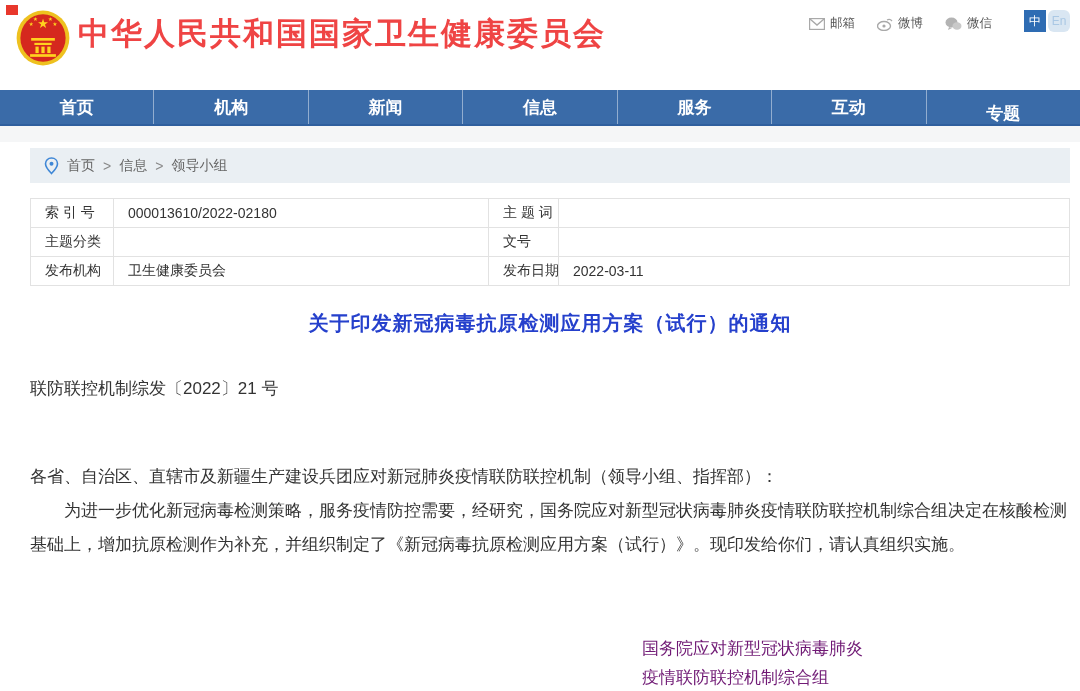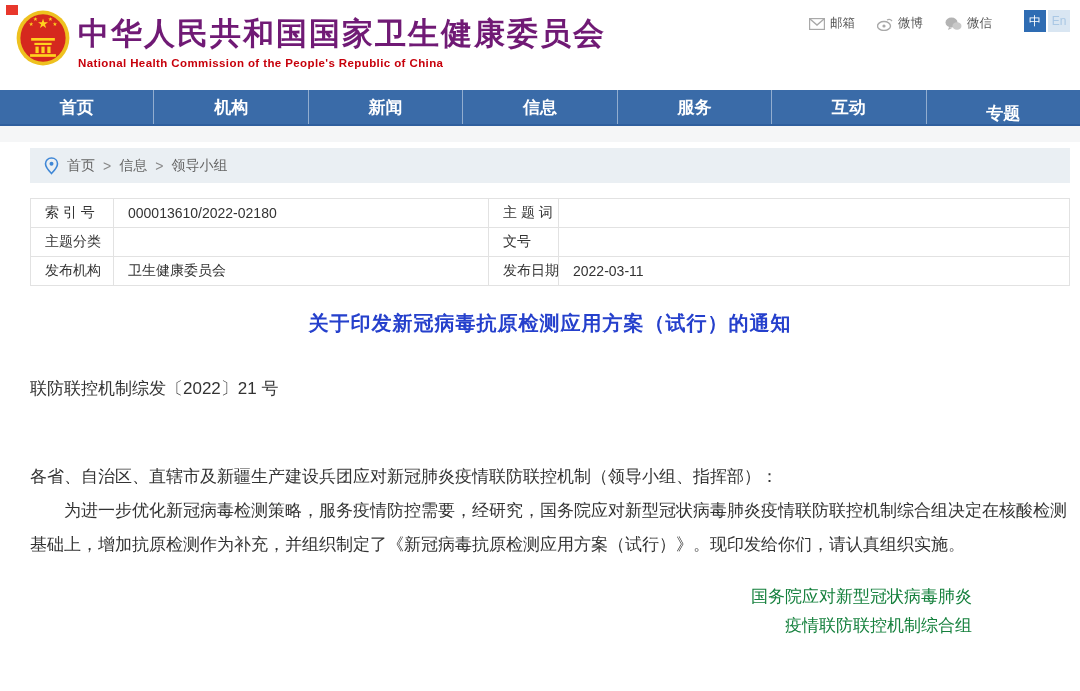--- a/index.html
+++ b/index.html
@@ -4,29 +4,29 @@
 <style>
   * { margin:0; padding:0; box-sizing:border-box; }
   html,body { width:1080px; height:691px; background:#fff; overflow:hidden;
     font-family:"Liberation Sans","DejaVu Sans",sans-serif; color:#333; }
 
   
   .header { position:relative; height:90px; background:#fff; }
   .corner-mark { position:absolute; left:6px; top:5px; width:12px; height:10px; background:#e8372c; }
   .emblem { position:absolute; left:16px; top:10px; }
   .brand { position:absolute; left:78px; top:16px; }
-  .brand-cn { font-size:31px; font-weight:bold; color:#701a75; letter-spacing:2px; line-height:36px; }
+  .brand-cn { font-size:31px; font-weight:bold; color:#ef4444; letter-spacing:2px; line-height:36px; }
   .brand-en { font-size:11.5px; font-weight:bold; color:#c7000b; margin-top:5px; letter-spacing:0.4px; }
   .header-links { position:absolute; right:10px; top:10px; display:flex; align-items:flex-end; gap:22px; }
   .hlink { display:flex; align-items:center; gap:5px; font-size:12.5px; color:#555; cursor:pointer; }
   .hlink svg { display:block; }
   .lang-group { display:flex; gap:2px; margin-left:10px; }
   .lang-btn { width:22px; height:22px; font-size:12px; display:flex; align-items:center; justify-content:center; cursor:pointer; }
   .lang-cn { background:#2e6cb3; color:#fff; }
-  .lang-en { background:#d9e6f2; color:#aac8e4; }
+  .lang-en { background:#d9e6f2; color:#aac8e4;border-radius:6px; }
 
   
   .nav { display:flex; height:36px; background:#3a6ba8; border-bottom:2px solid #2f5f9e; }
   .nav-item { flex:1; display:flex; align-items:center; justify-content:center;
     color:#fff; font-size:17px; font-weight:bold; cursor:pointer;
     border-right:1px solid rgba(255,255,255,0.45); }
   .nav-item:last-child { border-right:none;margin-top:13px; }
   .subnav-band { height:16px; background:#f5f6f7; }
 
   
@@ -40,22 +40,22 @@
   .meta-table { width:100%; border-collapse:collapse; margin-top:15px; table-layout:fixed; }
   .meta-table td { border:1px solid #e2e2e2; height:29px; font-size:14px; color:#333;
     padding:0 8px 0 14px; background:#fff; white-space:nowrap; overflow:hidden; }
   .col-l1 { width:83px; } .col-v1 { width:375px; } .col-l2 { width:70px; }
 
   .article { margin-top:24px; }
   .article-title { text-align:center; font-size:20px; font-weight:bold; color:#2540cc; letter-spacing:1px; }
   .doc-number { text-align:left; font-size:17px; color:#333; margin-top:40px; padding-right:8px; }
   .body-text { margin-top:60px; font-size:17px; line-height:34px; color:#333; }
   .body-text p.indent { text-indent:2em; }
-  .signature { width:330px; margin:20px 98px 0 auto; text-align:right;
-    font-size:17px; line-height:29px; color:#15803d; }
+  .signature { width:330px; margin:72px 98px 0 auto; text-align:left;
+    font-size:17px; line-height:29px; color:#701a75; }
 </style>
 </head>
 <body>
 
 <div class="header">
   <div class="corner-mark"></div>
 
   <div class="emblem">
     <svg width="54" height="56" viewBox="0 0 100 104">
       <ellipse cx="50" cy="52" rx="49" ry="51" fill="#eec11f"></ellipse>
@@ -69,21 +69,20 @@
       <rect x="34" y="61" width="32" height="4" fill="#ffd21e"></rect>
       <rect x="36" y="68" width="6" height="12" fill="#ffd21e"></rect>
       <rect x="47" y="68" width="6" height="12" fill="#ffd21e"></rect>
       <rect x="58" y="68" width="6" height="12" fill="#ffd21e"></rect>
       <rect x="26" y="82" width="48" height="5" fill="#ffd21e"></rect>
     </svg>
   </div>
 
   <div class="brand">
     <div class="brand-cn">中华人民共和国国家卫生健康委员会</div>
-    <div class="brand-en">National Health Commission of the People's Republic of China</div>
   </div>
 
   <div class="header-links">
     <div class="hlink">
       <svg width="16" height="12" viewBox="0 0 16 12">
         <rect x="0.5" y="0.5" width="15" height="11" fill="none" stroke="#a9a9a9" stroke-width="1.4"></rect>
         <path d="M1 1 L8 7 L15 1" fill="none" stroke="#a9a9a9" stroke-width="1.4"></path>
       </svg>
       <span>邮箱</span>
     </div>

